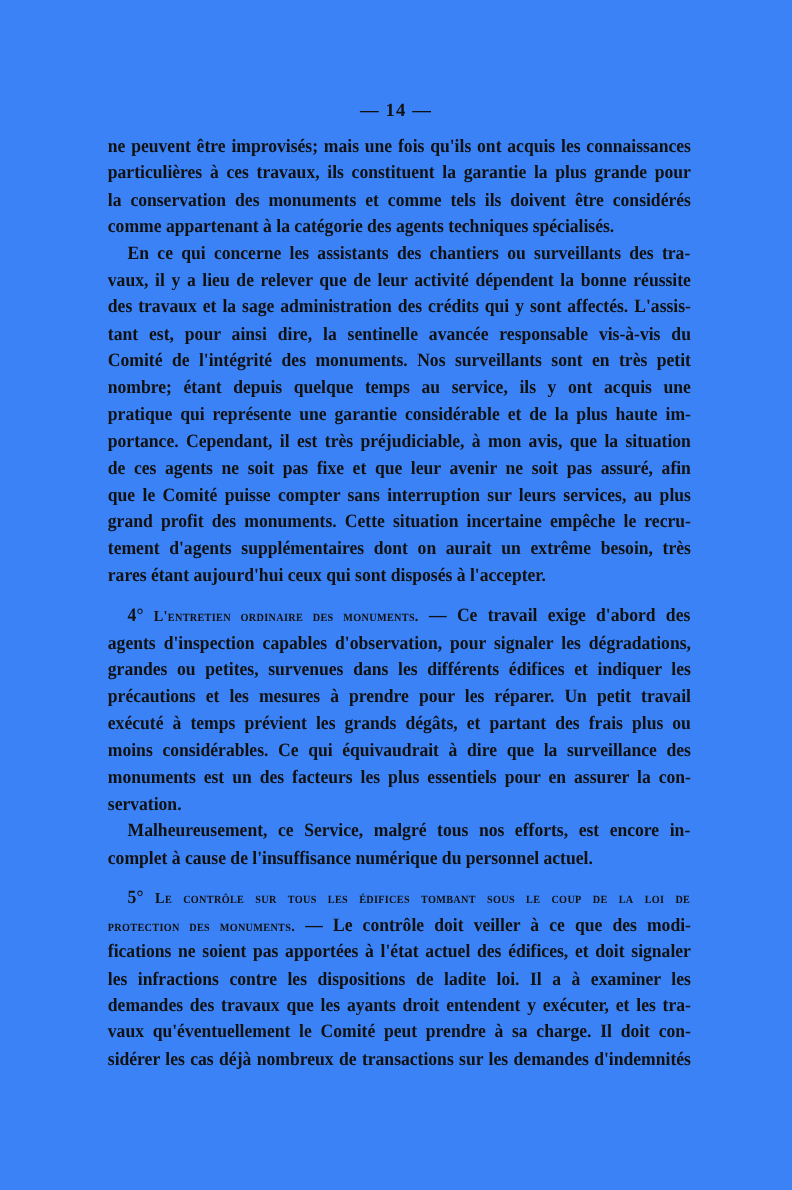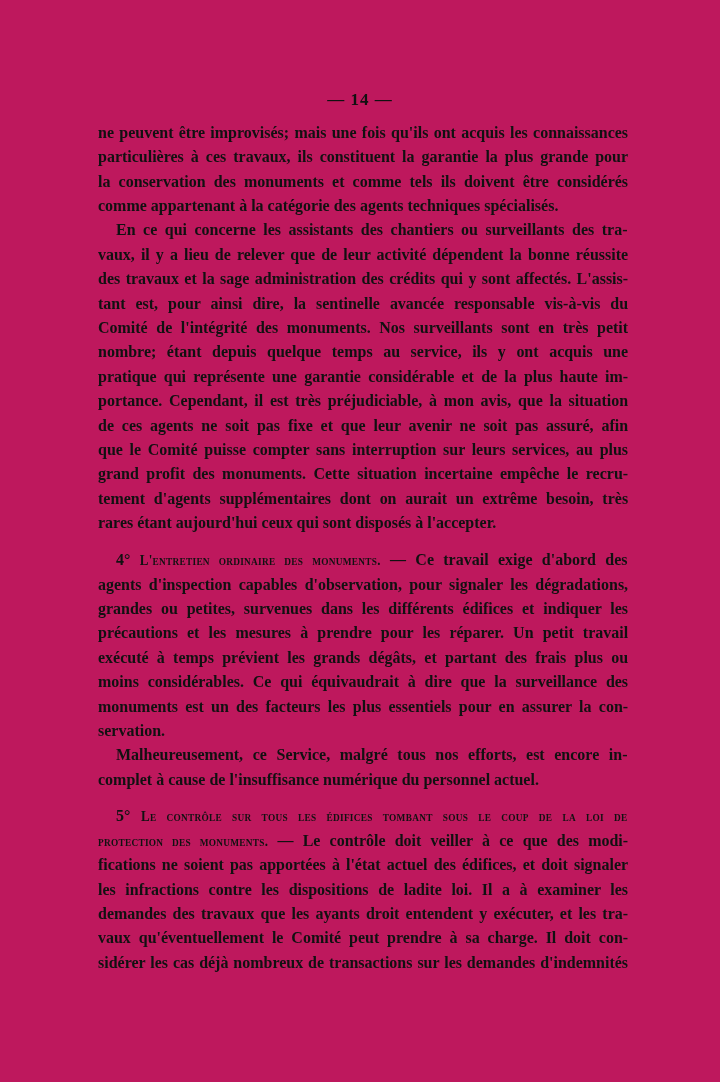--- a/index.html
+++ b/index.html
@@ -1,19 +1,19 @@
 <!DOCTYPE html>
 <html><head>
   <meta charset="utf-8">
   <style>
     html, body { margin: 0; padding: 0; background: #ffffff; }
     body { width: 720px; height: 1082px; position: relative; overflow: hidden; }
     .page {
       position: absolute; left: 0; top: 0; width: 720px; height: 1082px;
-      background: #be185d; color: #111111;
+      background: #3b82f6; color: #111111;
       font-family: "Liberation Serif", "DejaVu Serif", serif;
     }
     .folio {
       position: absolute; top: 90px; left: 0; width: 720px; text-align: center;
       font-size: 17px; font-weight: bold; letter-spacing: 1px;
     }
     .line {
       position: absolute; left: 98px; width: 530px; height: 24px;
       font-size: 17.2px; line-height: 24px; white-space: nowrap;
       text-align: justify; text-align-last: justify;

